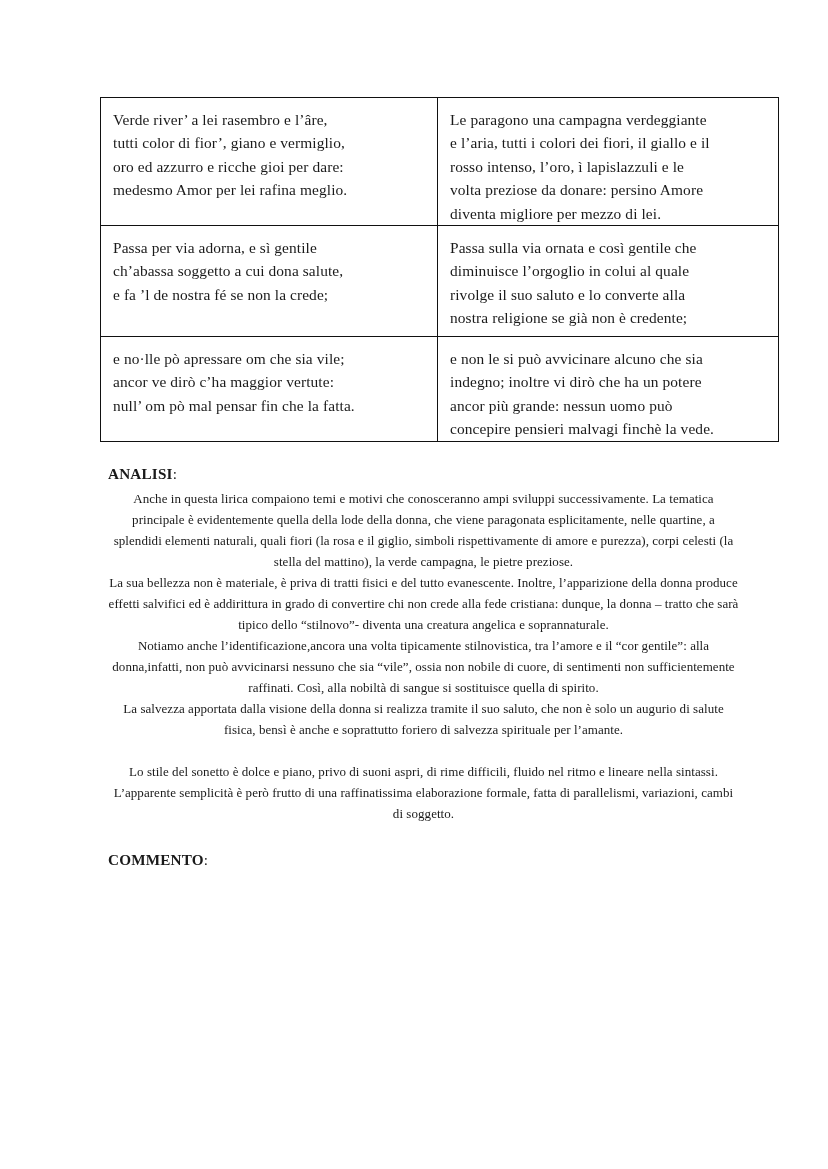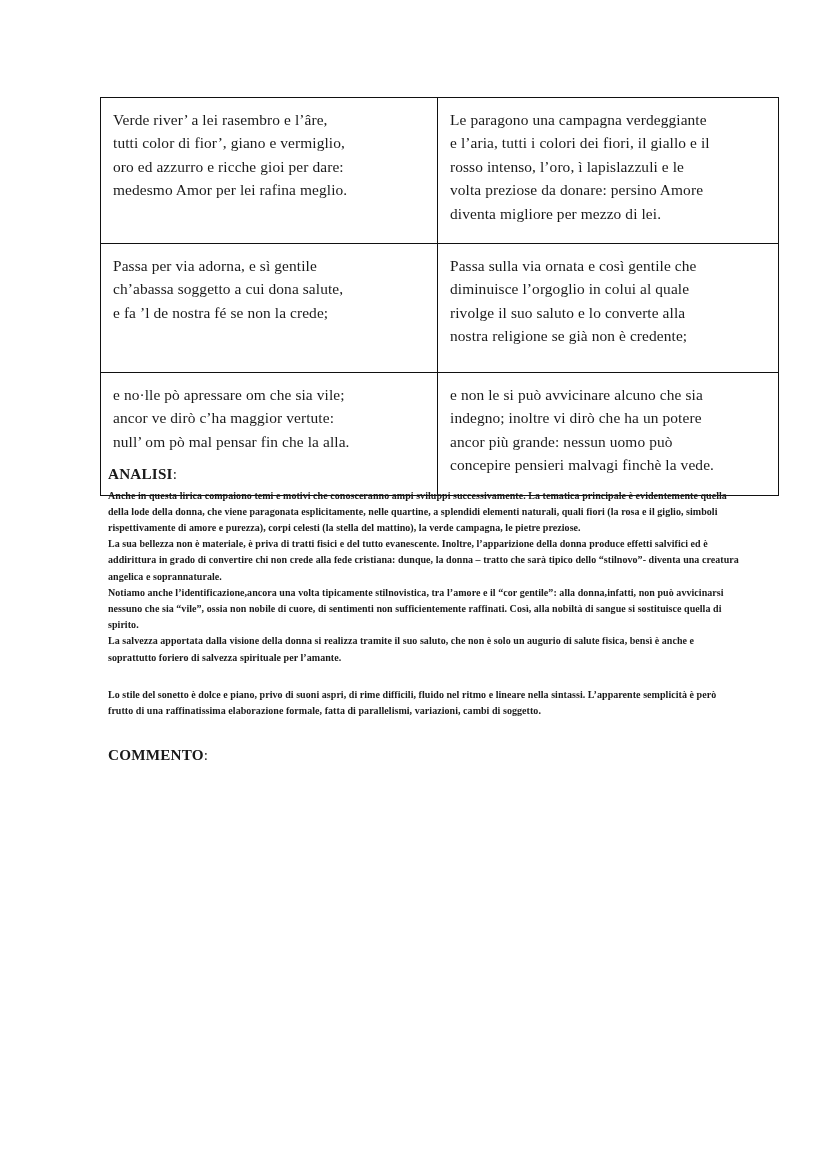--- a/index.html
+++ b/index.html
@@ -27,21 +27,21 @@
     position: absolute;
     left: 100px;
     top: 97px;
     width: 628px;
     border-collapse: collapse;
     table-layout: fixed;
   }
   .verse-table td {
     border: 1.6px solid #111111;
     vertical-align: top;
-    padding: 10px 12px 18px 12px;
+    padding: 10px 12px 0 12px;
     font-size: 15.4px;
     line-height: 1.52;
     letter-spacing: 0.1px;
   }
   .verse-table td.col-left  { width: 312px; }
   .verse-table td.col-right { width: 316px; }
   .verse-line {
     display: block;
     white-space: pre;
   }
@@ -59,26 +59,25 @@
   .section-heading {
     font-size: 15.2px;
     line-height: 1.62;
     margin: 0 0 1px 0;
   }
   .section-heading .kw {
     font-weight: bold;
     letter-spacing: 0.2px;
   }
   p.para {
-    font-size: 10px;
+    font-size: 13px;
     line-height: 1.62;
     margin: 0;
-    text-align: left;
+    text-align: center;
     letter-spacing: 0.05px;
-    font-weight: bold;
   }
   .gap-para  { height: 21px; }
   .gap-section { height: 24px; }
 </style>
 </head>
 <body>
 
 <div class="page">
 
   <table class="verse-table">
@@ -108,21 +107,21 @@
           <span class="verse-line">Passa sulla via ornata e così gentile che</span>
           <span class="verse-line">diminuisce l’orgoglio in colui al quale</span>
           <span class="verse-line">rivolge il suo saluto e lo converte alla</span>
           <span class="verse-line">nostra religione se già non è credente;</span>
         </td>
       </tr>
       <tr class="row3">
         <td class="col-left">
           <span class="verse-line">e no·lle pò apressare om che sia vile;</span>
           <span class="verse-line">ancor ve dirò c’ha maggior vertute:</span>
-          <span class="verse-line">null’ om pò mal pensar fin che la alla.</span>
+          <span class="verse-line">null’ om pò mal pensar fin che la fatta.</span>
         </td>
         <td class="col-right">
           <span class="verse-line">e non le si può avvicinare alcuno che sia</span>
           <span class="verse-line">indegno; inoltre vi dirò che ha un potere</span>
           <span class="verse-line">ancor più grande: nessun uomo può</span>
           <span class="verse-line">concepire pensieri malvagi finchè la vede.</span>
         </td>
       </tr>
     </tbody>
   </table>

